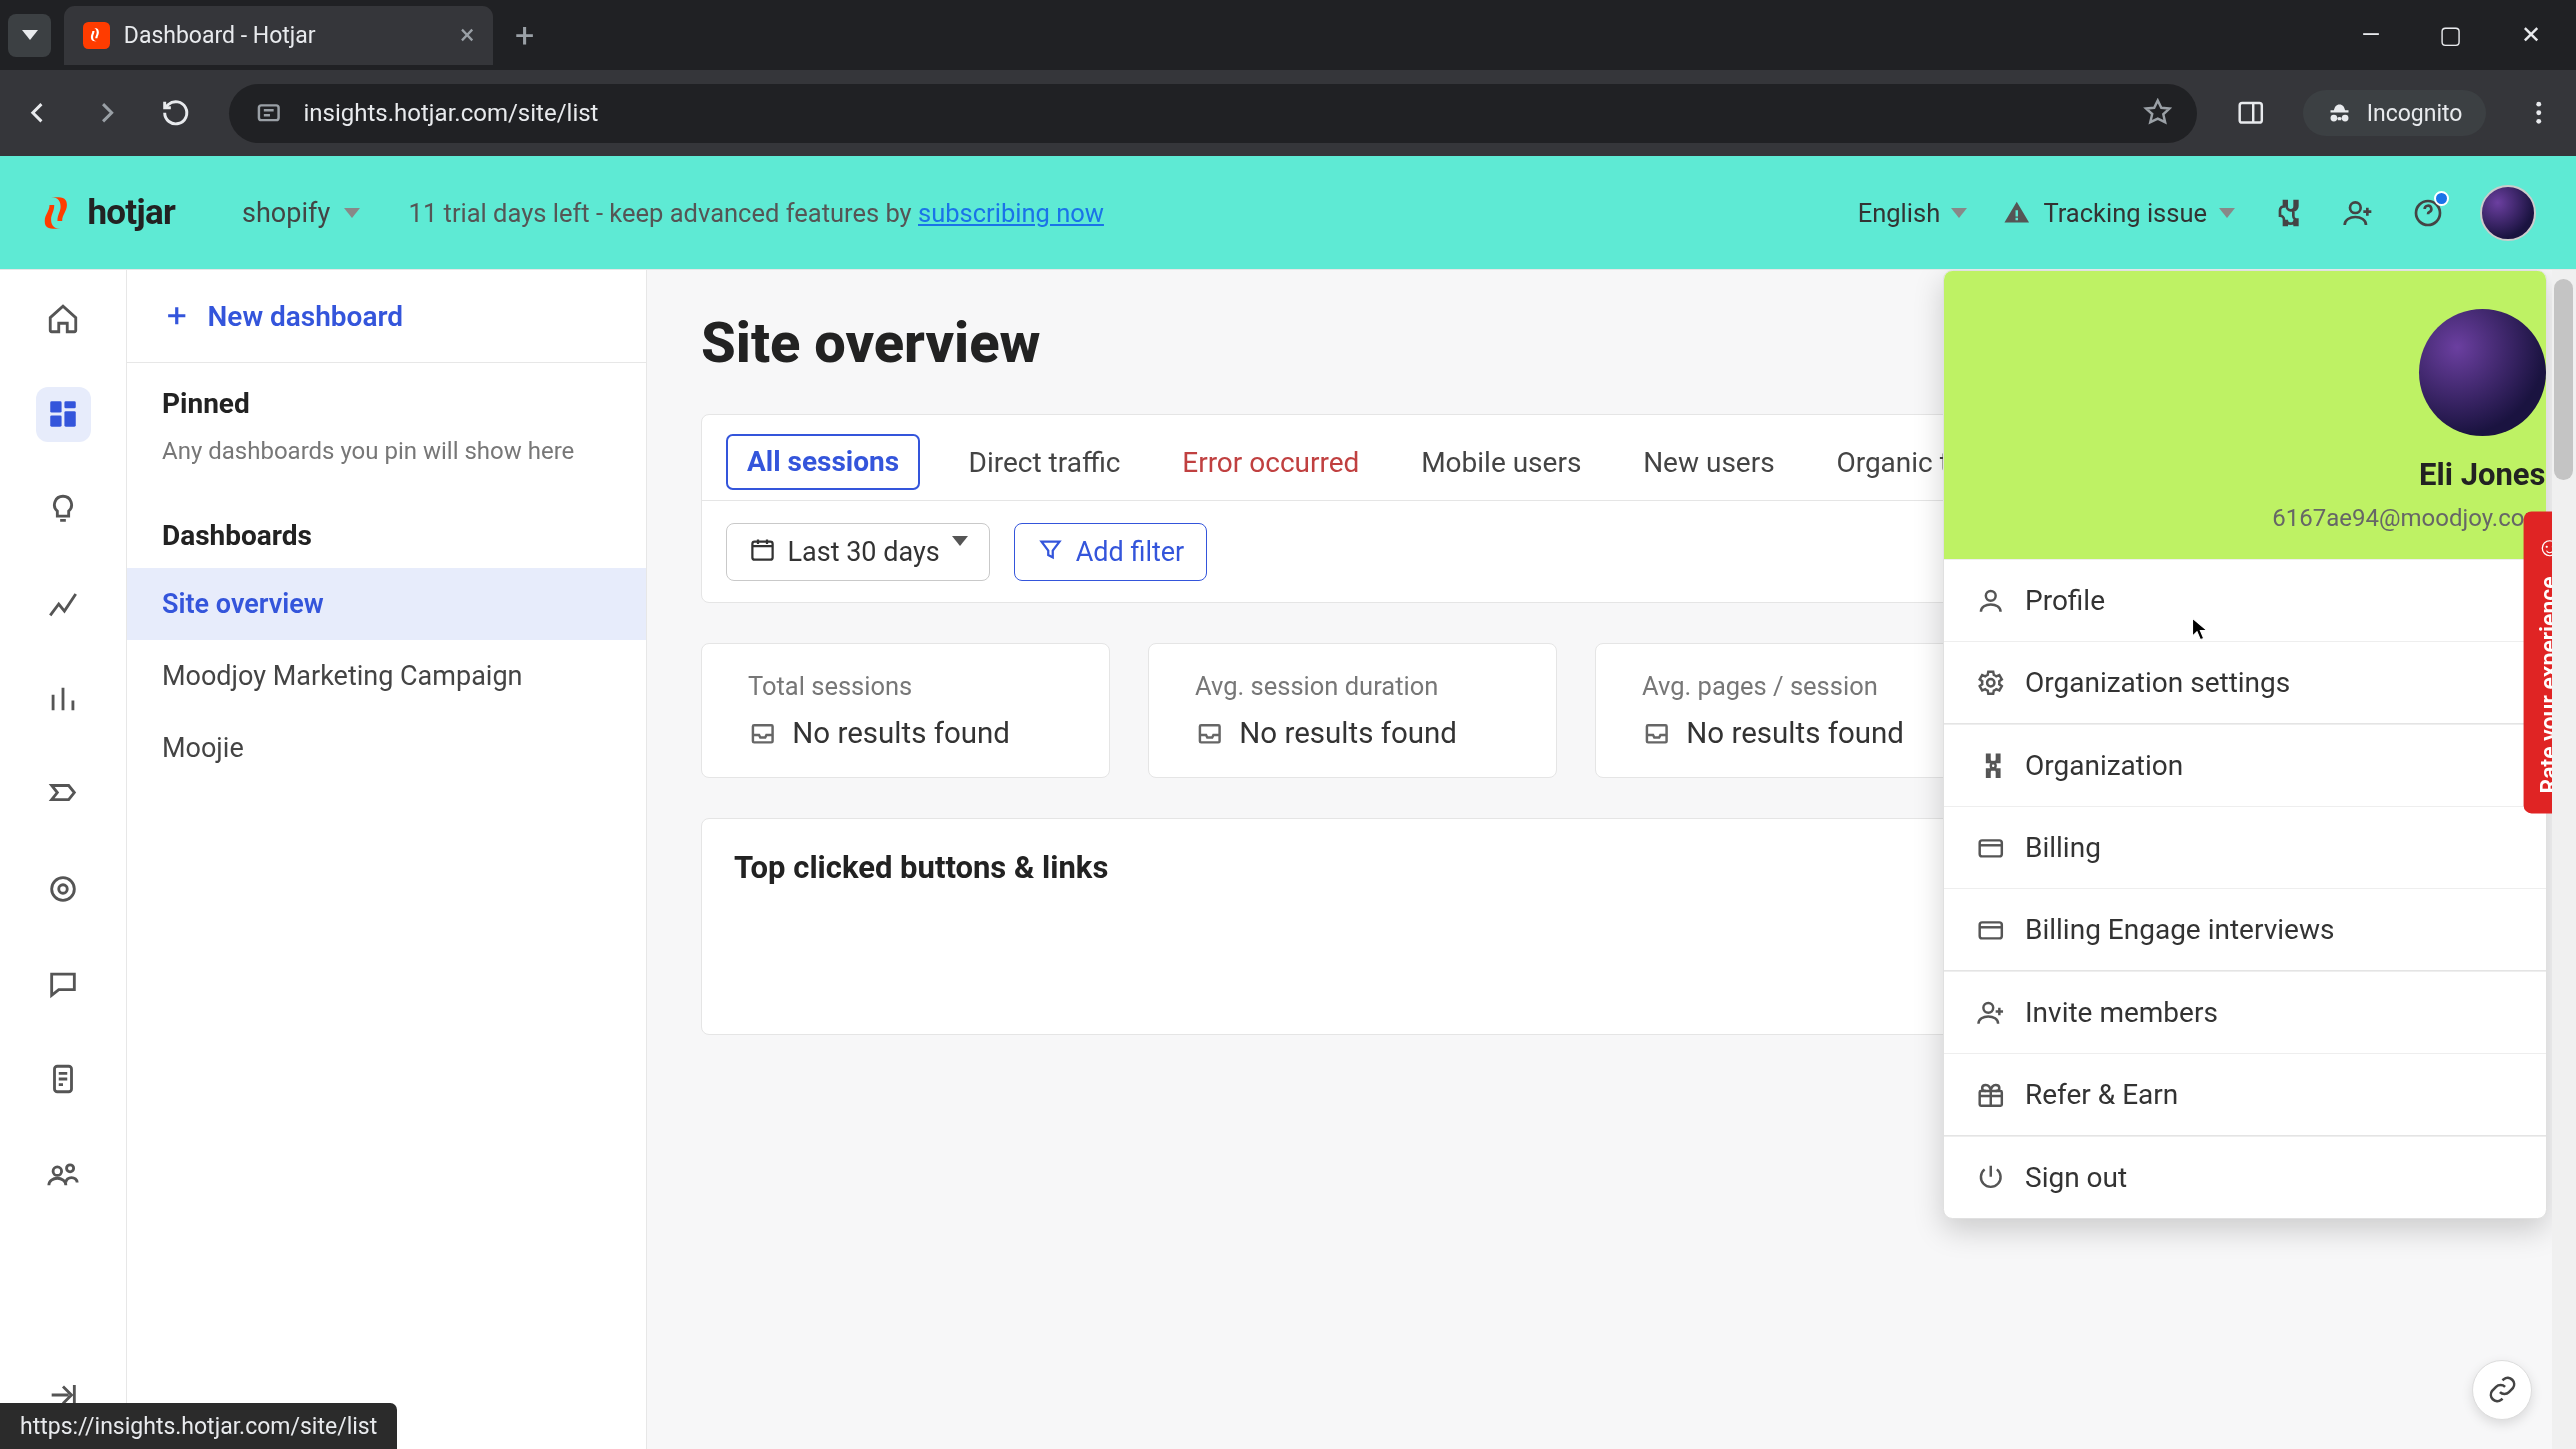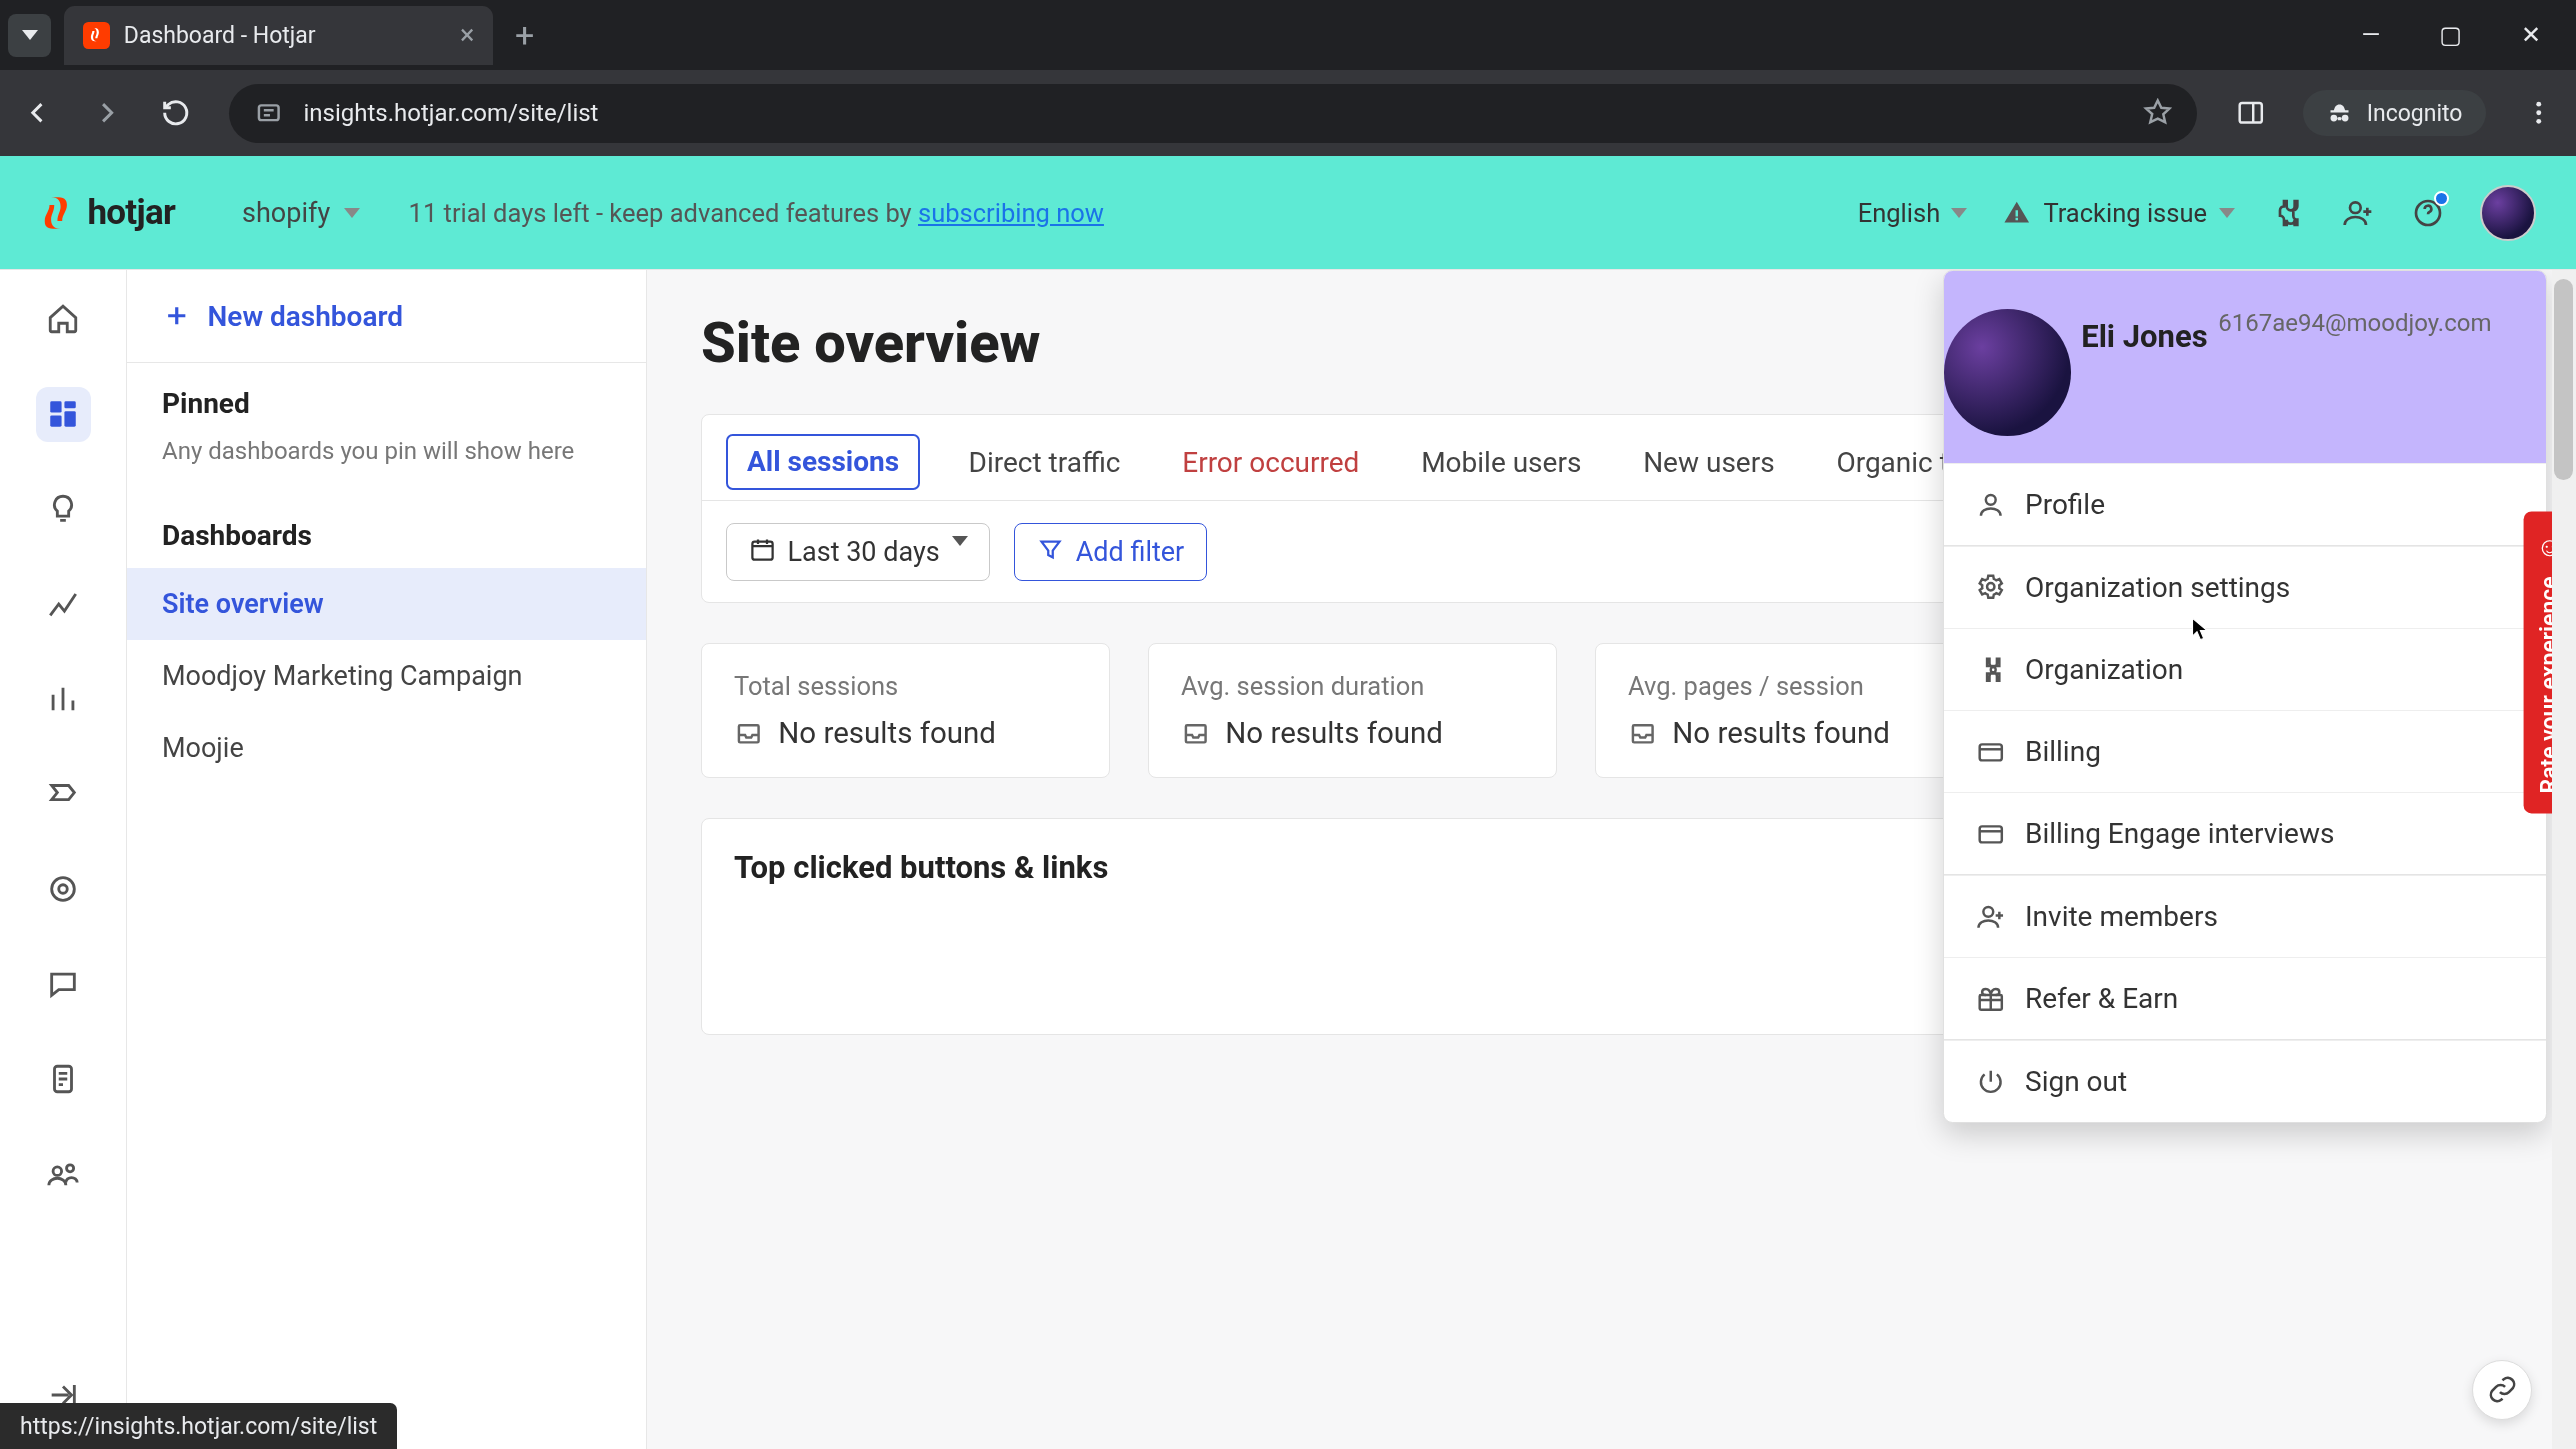--- a/index.html
+++ b/index.html
@@ -69,30 +69,30 @@
 .filter-card { background:#fff; border:0.7px solid #e5e5e5; border-radius: 8px; margin-top: 38px; overflow:hidden; }
 .tab-row { display:flex; border-bottom:0.7px solid #e5e5e5; padding: 19px 24px 0; gap: 35px; }
 .ftab { font-size: 28px; color:#444; padding: 12px 13.4px 20px; position:relative; }
 .ftab.active { color:#3455db; font-weight:700; border:2px solid #3455db; border-radius:6.7px; padding: 9.4px 19px; margin-bottom: 10.7px; }
 .ftab.error { color:#c04040; }
 .control-row { display:flex; gap: 24px; padding: 21.5px 24px; }
 .pill-btn { display:flex; gap: 12px; border:1.3px solid #c9c9c9; border-radius: 8px; padding: 12px 21.5px; font-size: 27px; color:#333; background:#fff; }
 .pill-btn.blue { border-color:#3455db; color:#3455db; }
 
 .metric-row { display:flex; gap: 38px; margin-top: 40px; }
-.metric-card { background:#fff; border:0.7px solid #e5e5e5; border-radius: 8px; padding: 27px 32px; min-width: 409px; }
+.metric-card { background:#fff; border:0.7px solid #e5e5e5; border-radius: 8px; padding: 27px 46px; min-width: 409px; }
 .metric-label { font-size: 25.5px; color:#777; margin-bottom: 14.8px; }
 .metric-value { display:flex; align-items:center; gap: 14.8px; font-size: 29.5px; color:#333; }
 
 .section-card { background:#fff; border:0.7px solid #e5e5e5; border-radius: 8px; margin-top: 40px; padding: 29.5px 32px 148px; }
 .section-title { font-size: 31px; font-weight: 700; color:#222; }
 
 
 .account-menu { position:absolute; top: 0; right: 29.5px; width: 604px; background:#fff; border:0.7px solid #e0e0e0; border-radius: 9.4px; box-shadow: 0 10.7px 29.5px rgba(0,0,0,.18); overflow:hidden; }
-.menu-head { background:#c4b5fd; padding: 38px 0 27px; display:flex; align-items:flex-start; gap: 10.7px; }
+.menu-head { background:#bef264; padding: 38px 0 27px; display:flex; flex-direction:column; align-items:flex-end; gap: 10.7px; }
 .menu-name { font-size: 31px; font-weight:700; color:#222; margin-top: 9.4px; }
 .menu-email { font-size: 24px; color:#666; }
 .menu-item { display:flex; align-items:center; gap: 20px; padding: 24px 32px; font-size: 28px; color:#333; border-top:0.7px solid #eee; }
 .menu-item:first-of-type { border-top:none; }
 .menu-item svg { width: 29.5px; height: 29.5px; color:#555; flex:0 0 29.5px; }
 .menu-sep { height:0.7px; background:#e4e4e4; }
 
 .cursor { position:absolute; width: 27px; height: 27px; pointer-events:none; }
 
 

